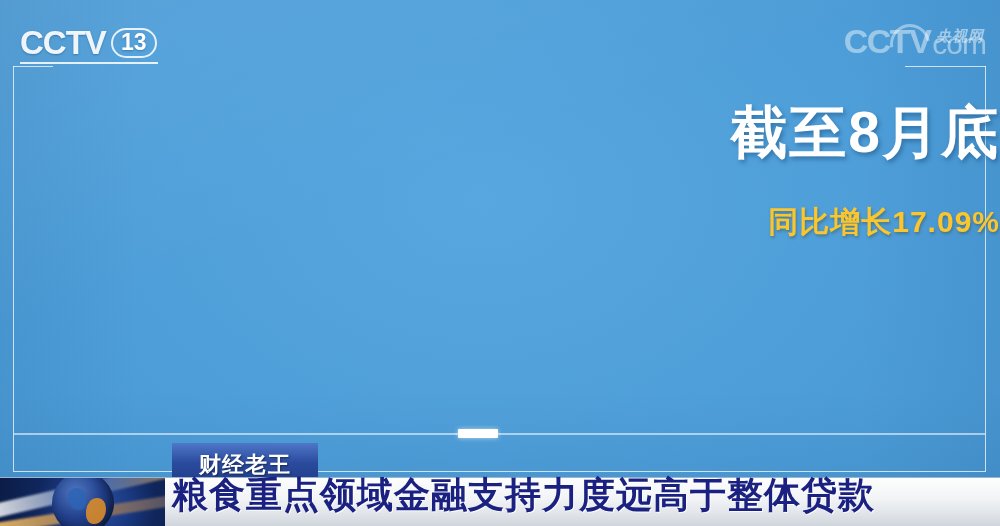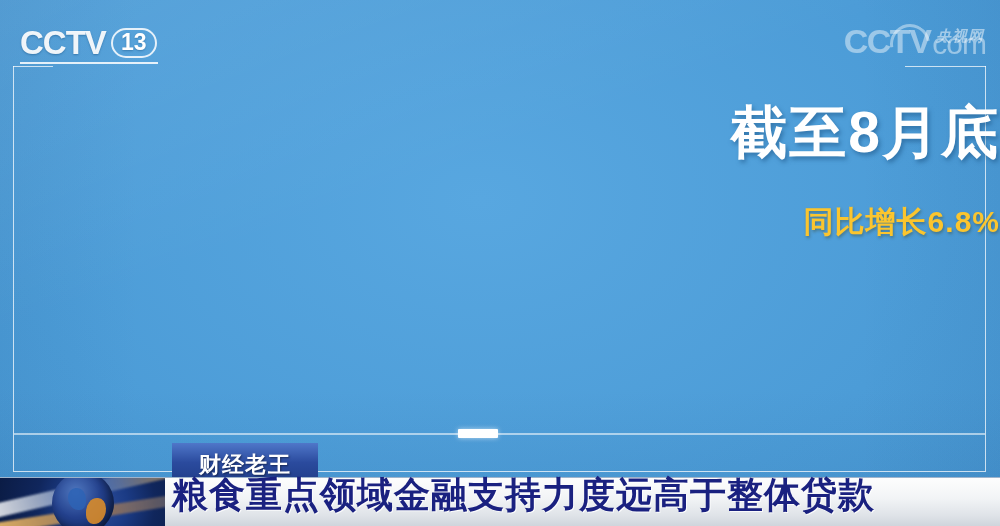--- a/index.html
+++ b/index.html
@@ -197,21 +197,21 @@
     <div id="wm-cn">央视网</div>
     <div id="wm-row">
       <span id="wm-cctv">CCTV</span>
       <span id="wm-com">com</span>
     </div>
   </div>
 
   <div id="headline-block">
     <div id="headline">截至8月底</div>
     <div id="body-lines">
-      <div class="line-gold">同比增长6.8%</div>
+      <div class="line-gold">同比增长17.09%</div>
     </div>
   </div>
 
   <div id="rule"></div>
   <div id="rule-knob"></div>
 
   <div id="tag-box">
     <span id="tag-text">财经老王</span>
   </div>
 

